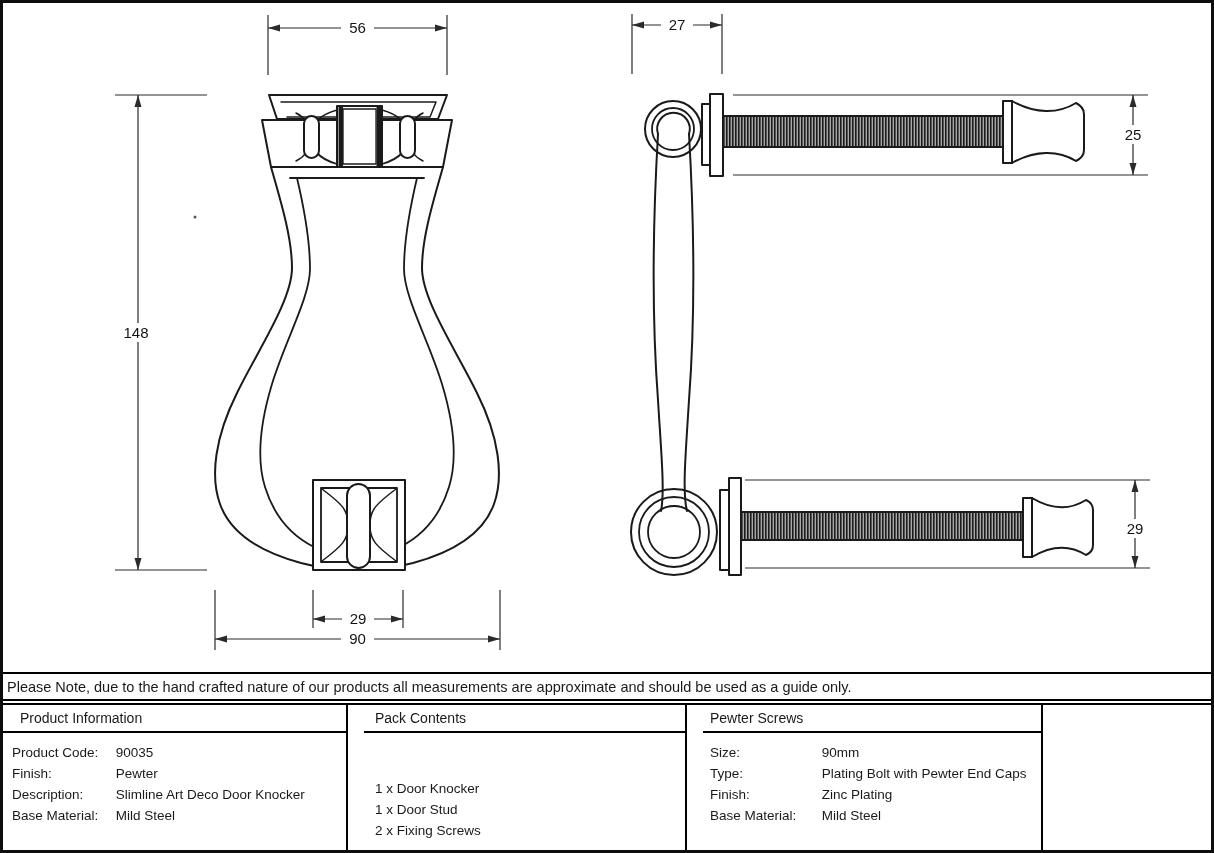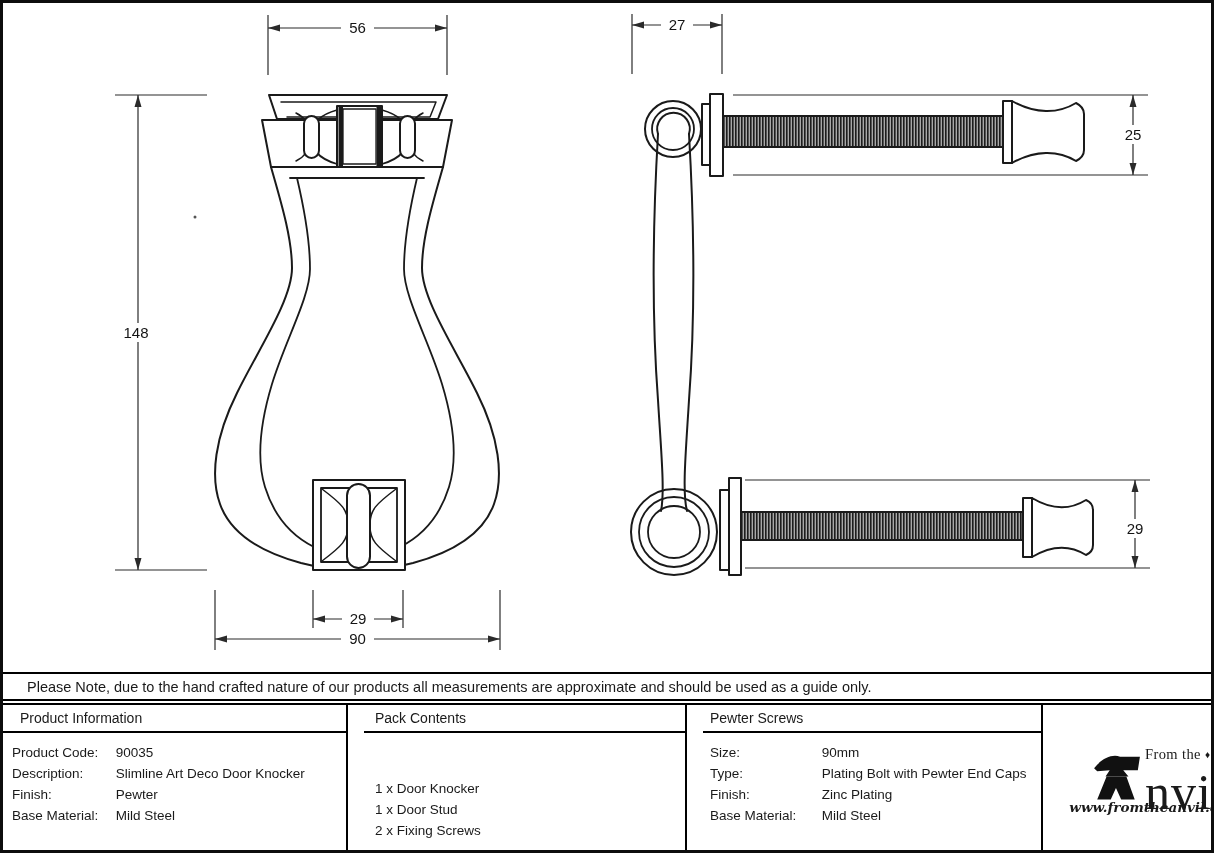--- a/index.html
+++ b/index.html
@@ -7,21 +7,21 @@
     position:relative; width:1214px; height:853px; box-sizing:border-box;
     background:#ffffff; border:3px solid #0d0d0d; overflow:hidden;
     font-family:"Liberation Sans", sans-serif; color:#1a1a1a;
   }
   svg.drawing{display:block;}
   svg text{font-family:"Liberation Sans", sans-serif; font-size:15px; fill:#141414;}
 
   .note-bar{
     height:29px; box-sizing:border-box;
     border-top:2px solid #000; border-bottom:2px solid #000;
-    display:flex; align-items:center; padding-left:24px;
+    display:flex; align-items:center; padding-left:4px;
     font-size:14.5px;
   }
   .spec-table{
     display:flex; margin-top:2px; border-top:2px solid #000;
     height:147px; box-sizing:border-box;gap:16px;
   }
   .col{box-sizing:border-box; border-right:2px solid #000;}
   .col-pi{width:345px;}
   .col-pc{width:323px;}
   .col-fs{width:340px;}
@@ -195,26 +195,26 @@
   <div class="spec-table">
 
     <div class="col col-pi">
       <div class="col-header">Product Information</div>
       <div class="col-body">
         <div class="kv-row">
           <span class="kv-label">Product Code:</span>
           <span class="kv-value">90035</span>
         </div>
         <div class="kv-row">
+          <span class="kv-label">Finish:</span>
+          <span class="kv-value">Pewter</span>
+        </div>
+        <div class="kv-row">
           <span class="kv-label">Description:</span>
           <span class="kv-value">Slimline Art Deco Door Knocker</span>
-        </div>
-        <div class="kv-row">
-          <span class="kv-label">Finish:</span>
-          <span class="kv-value">Pewter</span>
         </div>
         <div class="kv-row">
           <span class="kv-label">Base Material:</span>
           <span class="kv-value">Mild Steel</span>
         </div>
       </div>
     </div>
 
     <div class="col col-pc">
       <div class="col-header">Pack Contents</div>
@@ -240,30 +240,15 @@
           <span class="kv-label">Finish:</span>
           <span class="kv-value">Zinc Plating</span>
         </div>
         <div class="kv-row">
           <span class="kv-label">Base Material:</span>
           <span class="kv-value">Mild Steel</span>
         </div>
       </div>
     </div>
 
-    <div class="logo-cell">
-      <div class="logo-wrap">
-        <svg class="anvil-icon" viewBox="0 0 48 50">
-          <g fill="#111">
-            <path d="M2,18 C9,9 19,4 27,7 L46,7 L44,20 L30,20 L35,26 L13,26 L17,20 L5,21 Z"></path>
-            <path d="M14,26 L5,48 L18,48 L23,37 L28,48 L41,48 L33,26 Z"></path>
-          </g>
-        </svg>
-        <div class="logo-text">
-          <div class="logo-top"><span>From the</span> <span class="dia">♦</span></div>
-          <div class="logo-main"><span>nvil</span><span class="reg">®</span></div>
-        </div>
-      </div>
-      <div class="website">www.fromtheanvil.co.uk</div>
-    </div>
 
   </div>
 </div>
 
 </body></html>

